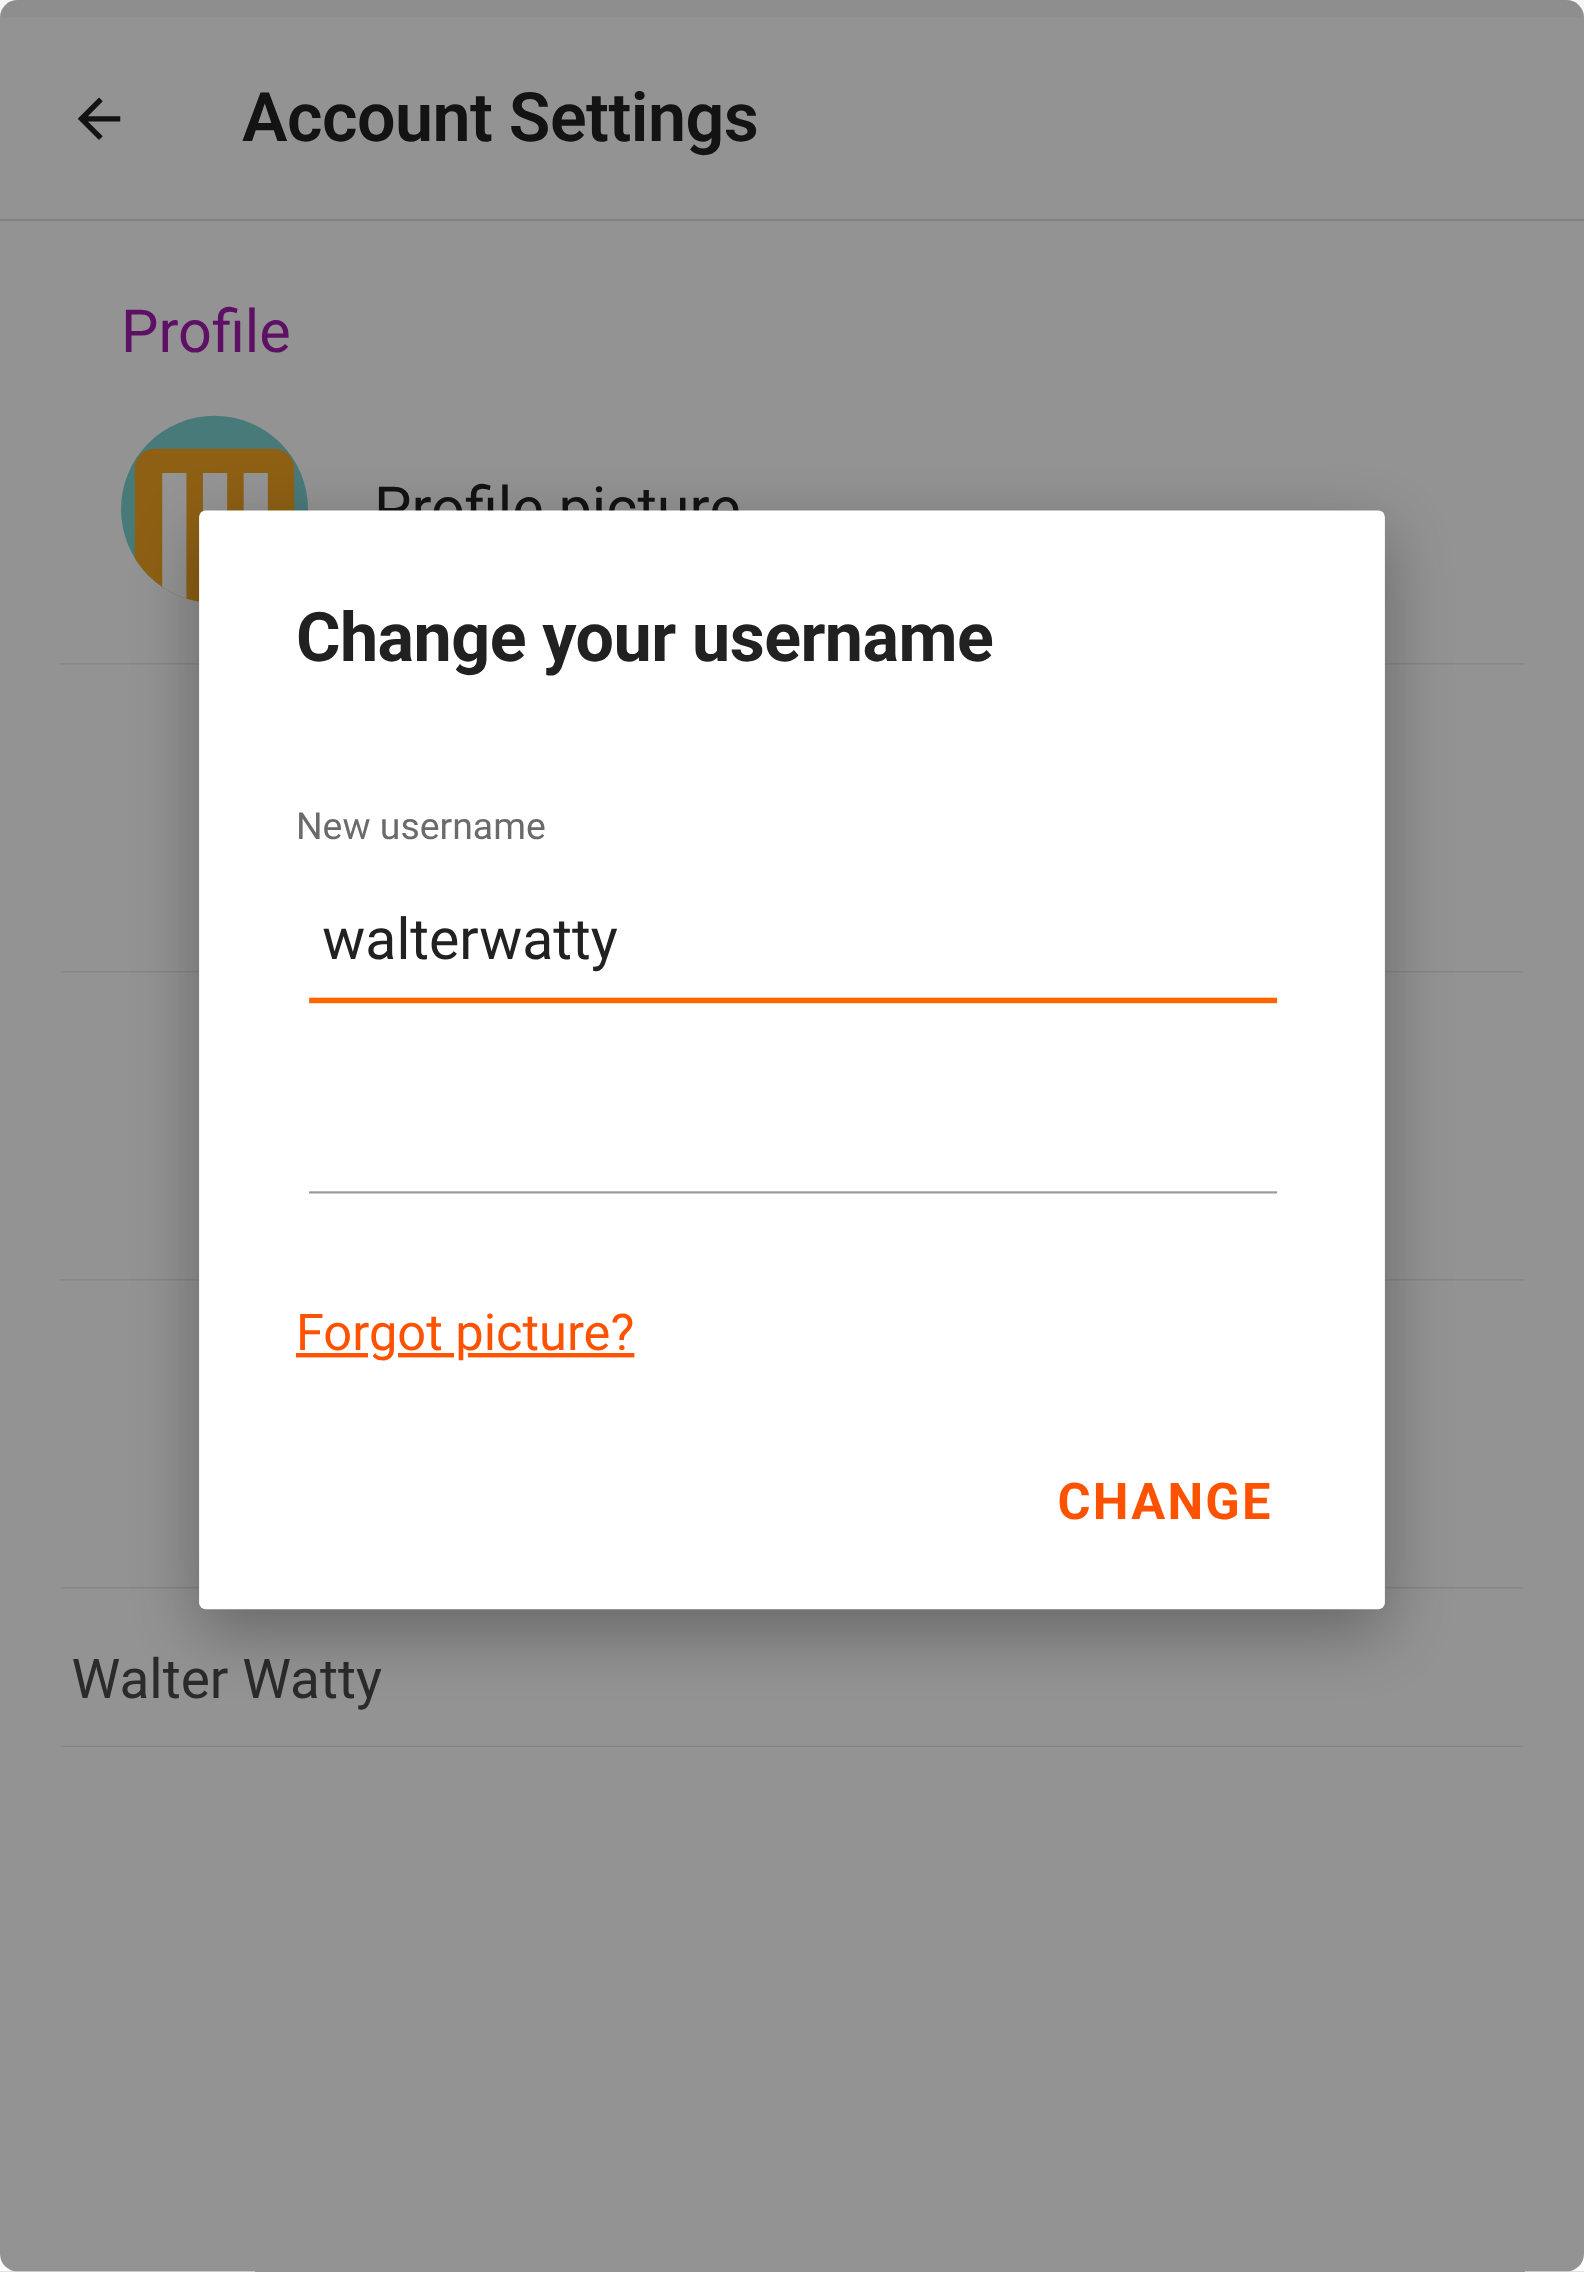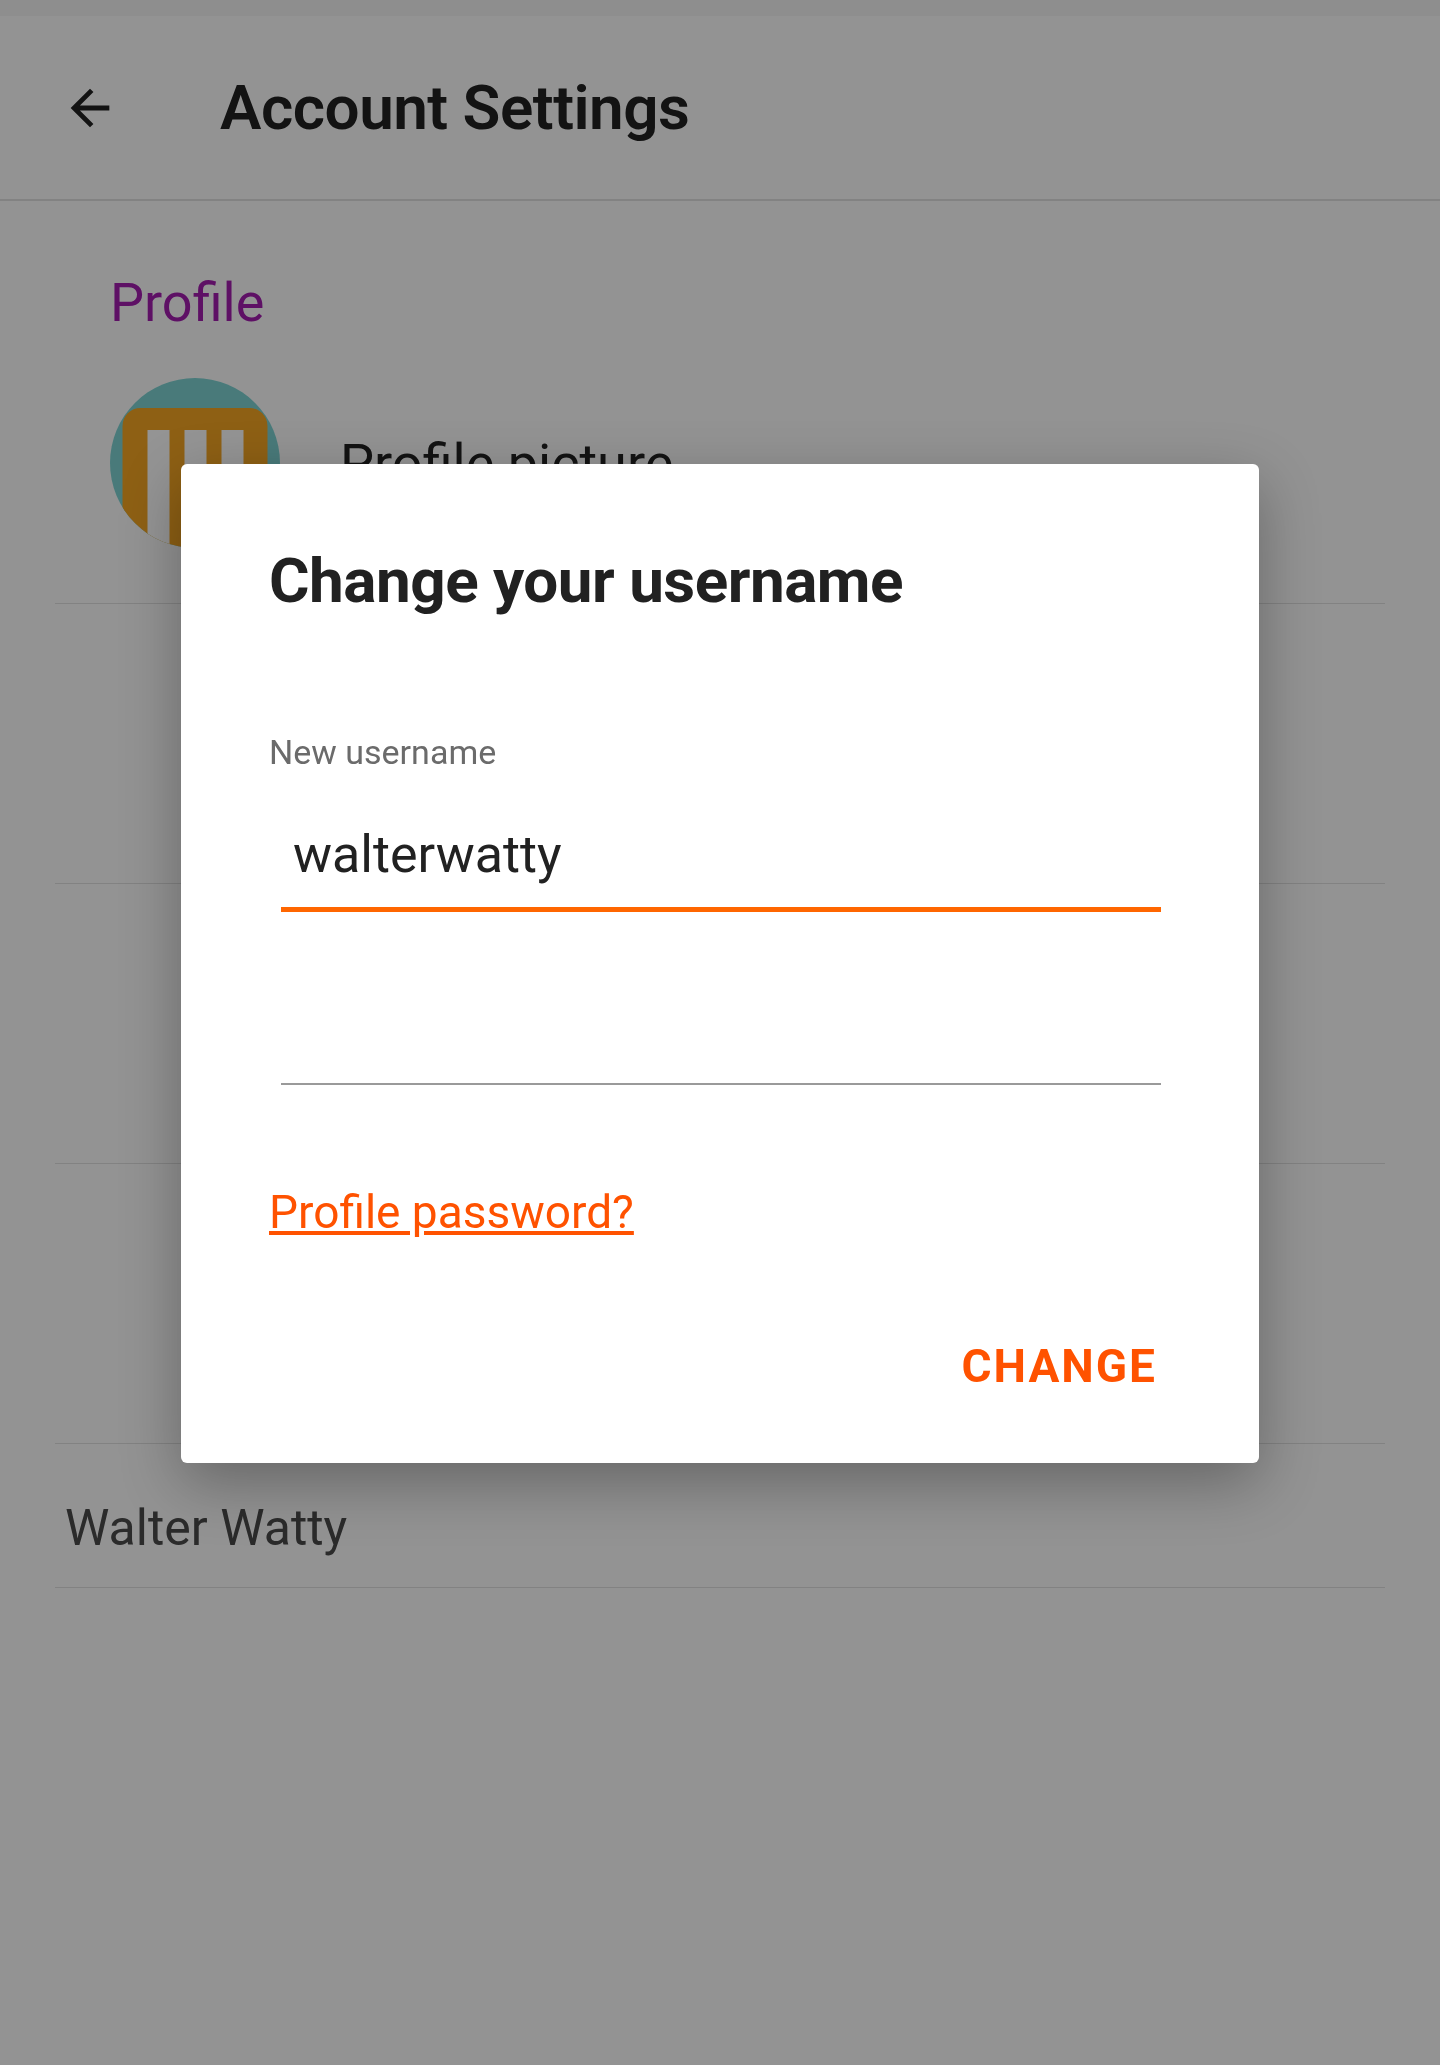--- a/index.html
+++ b/index.html
@@ -136,20 +136,21 @@
   }
   
   
   .overlay {
     position: absolute;
     inset: 0;
     background: rgba(0,0,0,0.42);
     display: flex;
     align-items: flex-start;
     justify-content: center;
+    border-radius: 16px;
   }
   
   .dialog {
     background: white;
     width: 1078px;
     margin-top: 464px;
     border-radius: 6px;
     box-shadow: 0 20px 60px rgba(0,0,0,0.3);
     padding: 80px 88px 60px 88px;
   }
@@ -259,19 +260,19 @@
 
 <div class="overlay">
   <div class="dialog">
     <div class="dialog-title">Change your username</div>
     
     <label class="field-label">New username</label>
     <input type="text" class="field-input" value="walterwatty" style="">
     
     <input type="password" class="field-input empty" value="" style="">
     
-    <a class="forgot-link">Profile password?</a>
+    <a class="forgot-link">Forgot picture?</a>
     
     <div class="dialog-actions">
       <button class="dialog-button">CHANGE</button>
     </div>
   </div>
 </div>
 
 </body></html>

